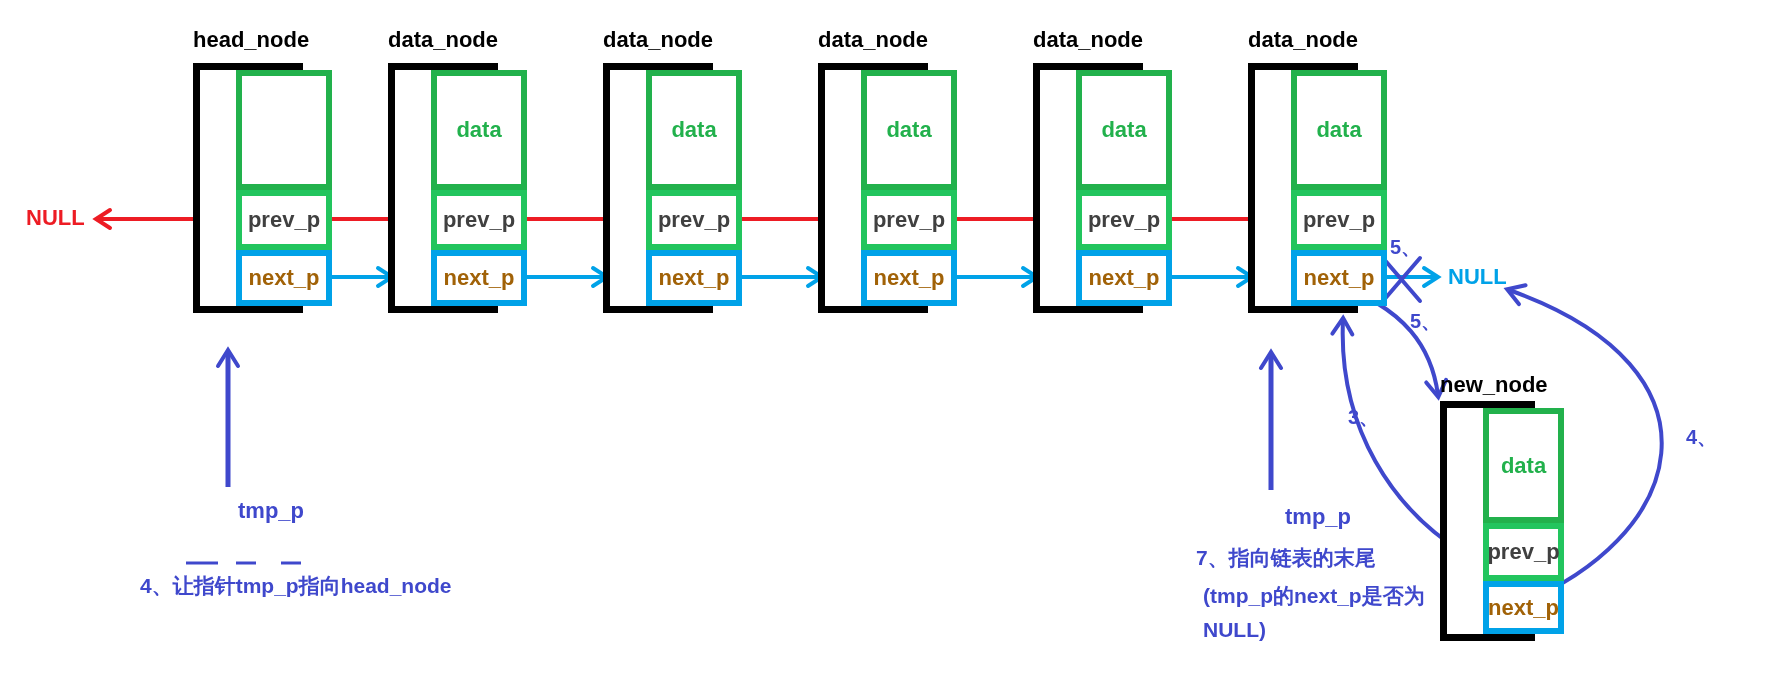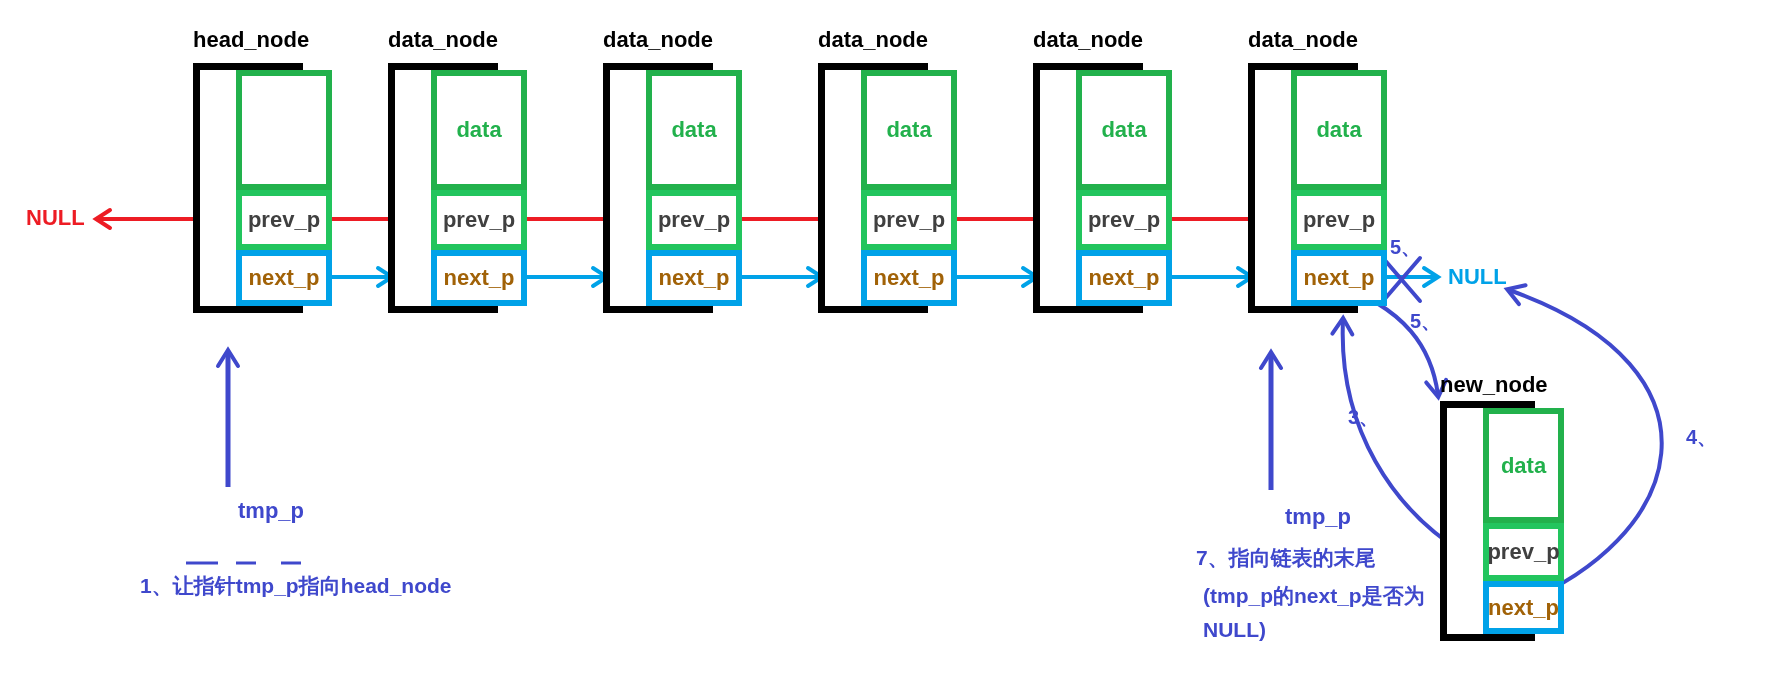--- a/index.html
+++ b/index.html
@@ -161,21 +161,21 @@
       <div class="sec sec-next">next_p</div>
     </div>
   </div>
 
   <div class="floating txt-red size-22" style="left:26px;top:205px;">NULL</div>
   <div class="floating txt-cyan size-22" style="left:1448px;top:264px;">NULL</div>
 
   <div class="floating txt-indigo size-22" style="left:238px;top:498px;">tmp_p</div>
   <div class="floating txt-indigo size-22" style="left:1285px;top:504px;">tmp_p</div>
 
-  <div class="floating txt-indigo size-21" style="left:140px;top:572px;">1、让指针tmp_p指向head_node</div>
+  <div class="floating txt-indigo size-21" style="left:140px;top:572px;">4、让指针tmp_p指向head_node</div>
 
   <div class="floating txt-indigo size-21" style="left:1196px;top:544px;">7、指向链表的末尾</div>
   <div class="floating txt-indigo size-21" style="left:1203px;top:582px;">(tmp_p的next_p是否为</div>
   <div class="floating txt-indigo size-21" style="left:1203px;top:618px;">NULL)</div>
 
   <div class="floating txt-indigo size-20" style="left:1390px;top:234px;">5、</div>
   <div class="floating txt-indigo size-20" style="left:1410px;top:308px;">5、</div>
   <div class="floating txt-indigo size-20" style="left:1348px;top:404px;">3、</div>
   <div class="floating txt-indigo size-20" style="left:1686px;top:424px;">4、</div>
 

